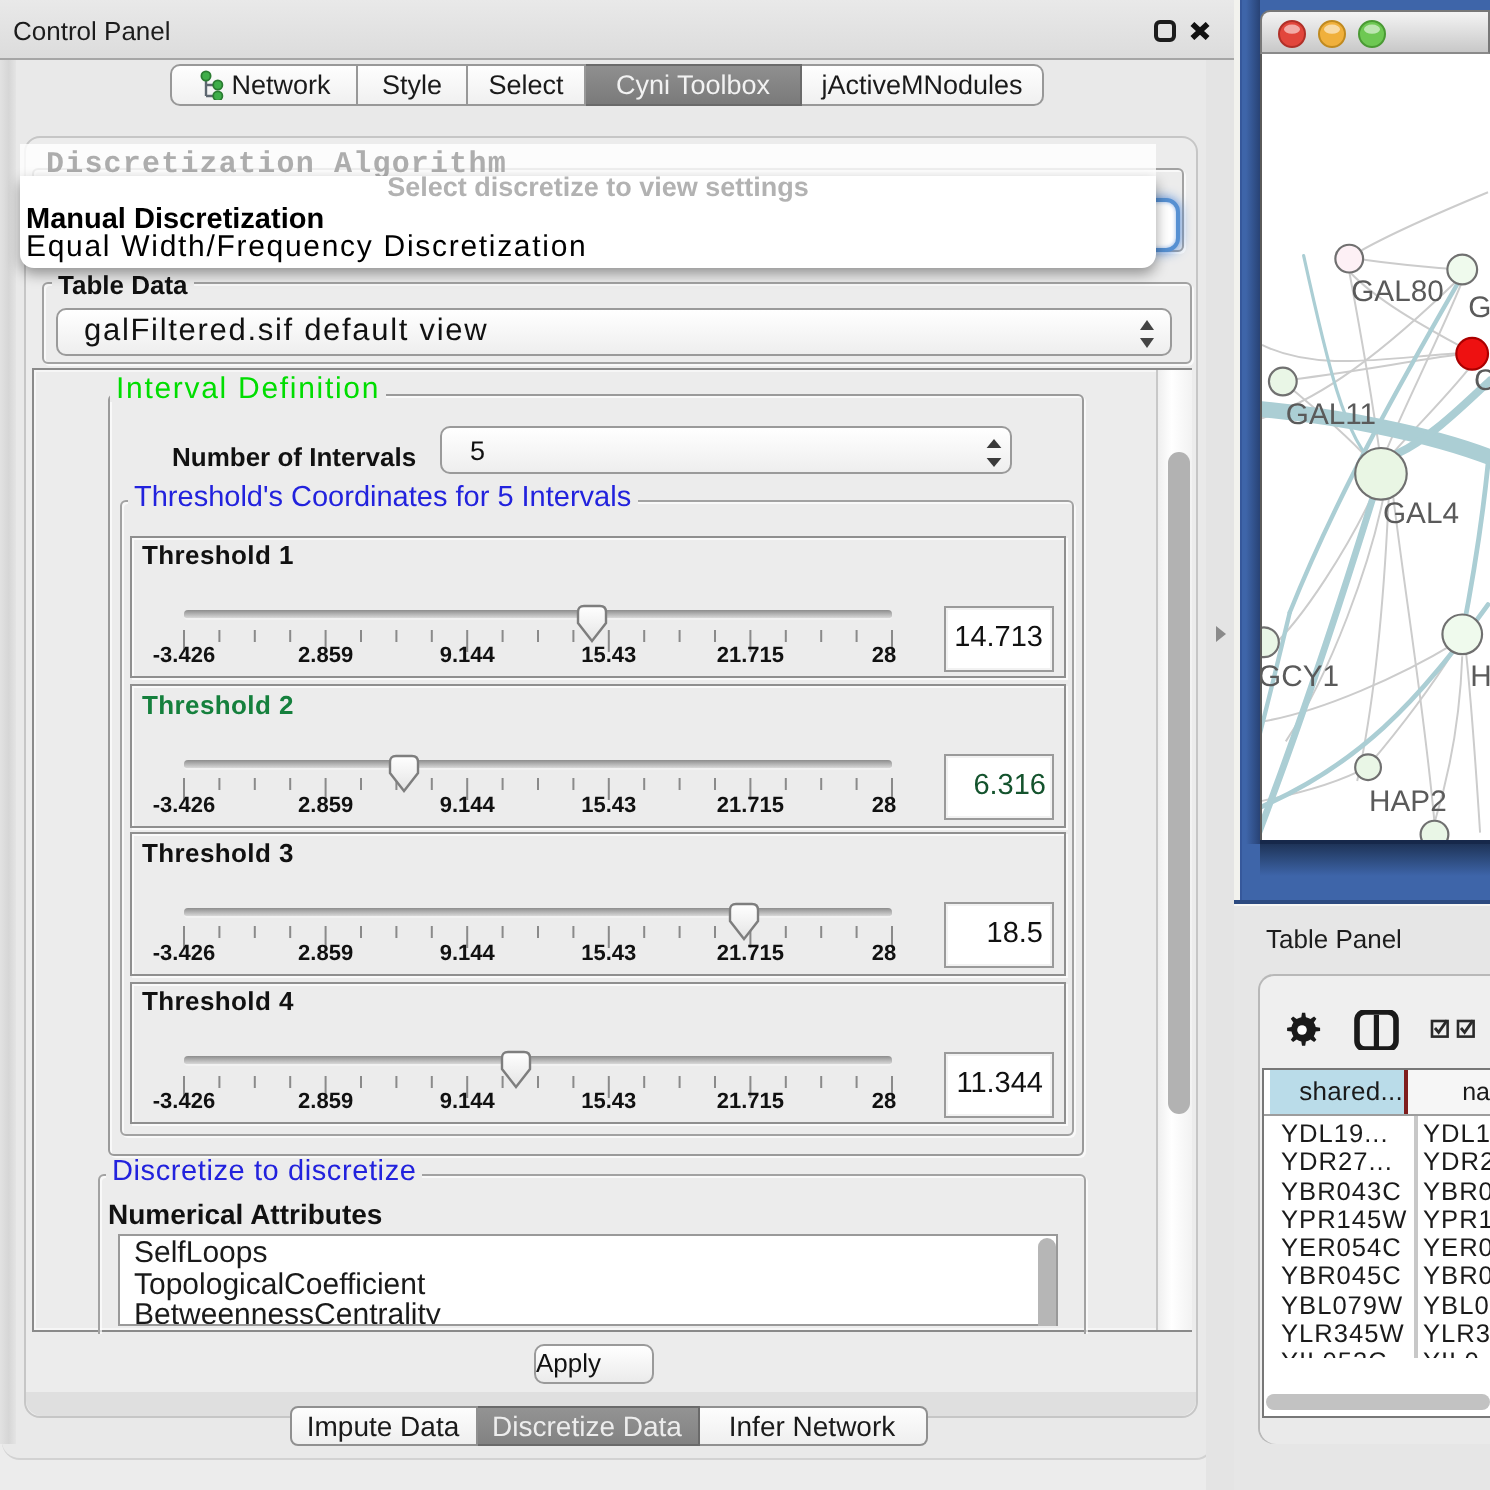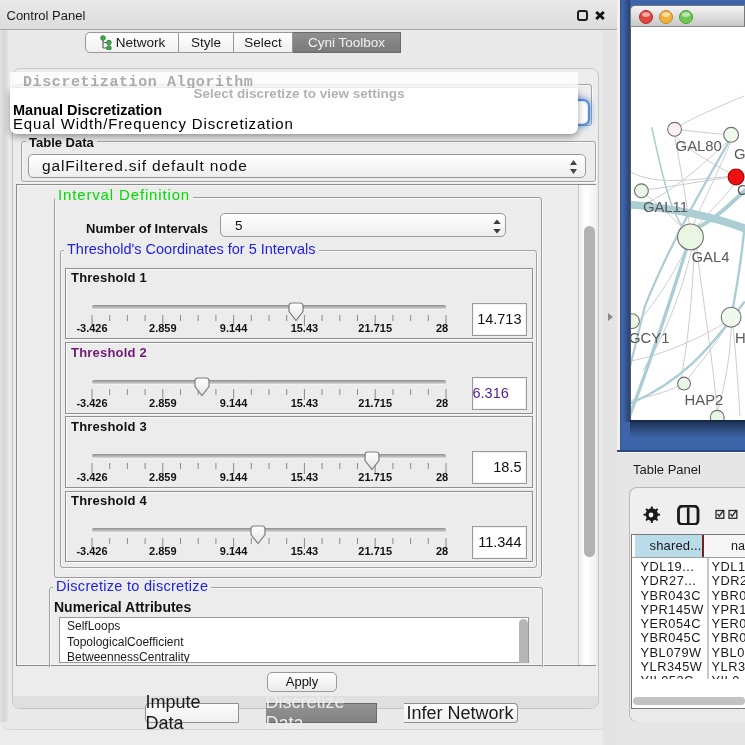--- a/index.html
+++ b/index.html
@@ -33,31 +33,32 @@
       <path d="M4 3.5 L4 13 M4 7.5 L9.8 7.5 M4 13 L9.8 13" stroke="#5d6670" stroke-width="1.2" fill="none"></path>
       <circle cx="4" cy="3" r="2.3" fill="#3fae49" stroke="#2a7c31" stroke-width="0.9"></circle>
       <circle cx="9.9" cy="7.5" r="2.3" fill="#3fae49" stroke="#2a7c31" stroke-width="0.9"></circle>
       <circle cx="9.9" cy="13" r="2.3" fill="#3fae49" stroke="#2a7c31" stroke-width="0.9"></circle>
     </svg>
     <span>Network</span>
   </div>
   <div style="width:55px;background:linear-gradient(#fefefe,#f0f0f0);border:1px solid #989898;border-left:none;display:flex;align-items:center;justify-content:center;">Style</div>
   <div style="width:59px;background:linear-gradient(#fefefe,#f0f0f0);border:1px solid #989898;border-left:none;display:flex;align-items:center;justify-content:center;text-align:center;">Select</div>
   <div style="width:108px;background:linear-gradient(#8f8f8f,#7a7a7a);border:1px solid #6a6a6a;border-left:none;color:#f2f2f2;display:flex;align-items:center;justify-content:center;">Cyni Toolbox</div>
+  <div style="width:121px;background:linear-gradient(#fefefe,#f0f0f0);border:1px solid #989898;border-left:none;border-radius:0 5px 5px 0;display:flex;align-items:center;justify-content:center;">jActiveMNodules</div>
 </div>
 
 <div class="grp" style="left:16px;top:84px;width:576px;height:42px;"></div>
 
 <div class="abs" style="left:571px;top:99px;width:19px;height:27px;border:2.5px solid #5690d2;border-radius:4px 7px 7px 4px;background:#fff;box-shadow:0 0 6px rgba(70,130,215,0.95), inset 0 0 2px rgba(70,130,215,0.6);"></div>
 
 <div class="grp" style="left:21px;top:141px;width:575px;height:41px;"></div>
 <div class="abs" style="left:26px;top:135px;font-size:13px;font-weight:bold;color:#111;background:#ececec;padding:0 3px;">Table Data</div>
 
 <div class="abs" style="left:28px;top:154px;width:558px;height:24px;background:linear-gradient(#ffffff,#eeeeee);border:1px solid #9a9a9a;border-radius:5px;">
-  <div class="abs" style="left:13px;top:1.5px;font-size:15.5px;letter-spacing:0.85px;color:#111;">galFiltered.sif default node</div>
+  <div class="abs" style="left:13px;top:1.5px;font-size:15.5px;letter-spacing:0.85px;color:#111;">galFiltered.sif default view</div>
   <svg class="abs" style="right:7px;top:4px;" width="9" height="16" viewBox="0 0 9 16">
     <path d="M4.5 1 L8 6 L1 6 Z" fill="#444"></path>
       <path d="M4.5 15 L8 10 L1 10 Z" fill="#444"></path>
   </svg>
 </div>
 
 <div class="abs" style="left:16px;top:184px;width:580px;height:482px;border:1px solid #8a8a8a;background:#ececec;box-shadow:inset 1px 1px 0 #f6f6f6, inset -1px -1px 0 #f6f6f6;"></div>
 
 <div class="abs" style="left:578px;top:185px;width:18px;height:480px;background:linear-gradient(90deg,#efefef,#ffffff 40%,#f2f2f2);border-left:1px solid #c8c8c8;"></div>
 <div class="abs" style="left:583.5px;top:226px;width:11px;height:331px;background:#b2b2b2;border-radius:5.5px;"></div>
@@ -114,21 +115,21 @@
         <linearGradient id="th1" x1="0" y1="0" x2="0" y2="1">
           <stop offset="0" stop-color="#ffffff"></stop>
           <stop offset="1" stop-color="#e4e4e4"></stop>
         </linearGradient>
       </defs>
       <path d="M1 4 Q1 1 4 1 L12 1 Q15 1 15 4 L15 9.5 L8 18.5 L1 9.5 Z" fill="url(#th1)" stroke="#7e7e7e" stroke-width="1.2"></path>
     </svg>
     <div class="abs" style="left:405.5px;top:34px;width:55.5px;height:33px;background:#fff;border:1px solid #9a9a9a;box-shadow:inset 0 0 0 1px #f2f2f2;font-size:14.5px;color:#111;text-align:right;line-height:31px;padding-right:4.5px;">14.713</div>
   </div>
 <div class="abs" style="left:65px;top:342.0px;width:467.5px;height:71.5px;border:1px solid #8f8f8f;box-shadow:inset 1px 1px 0 #fafafa, 1px 1px 0 #fafafa;">
-    <div class="abs" style="left:5px;top:1.5px;font-size:13px;letter-spacing:0.2px;font-weight:bold;color:#701a75;">Threshold 2</div>
+    <div class="abs" style="left:5px;top:1.5px;font-size:13px;letter-spacing:0.2px;font-weight:bold;color:#15803d;">Threshold 2</div>
     <div class="abs" style="left:26px;top:36.5px;width:354px;height:5px;background:linear-gradient(#8d8d8d,#d8d8d8);border-radius:2px;border-bottom:1px solid #f2f2f2;"></div>
     <svg class="abs" style="left:0;top:0;" width="473" height="71" viewBox="0 0 473 71">
       <line x1="26.0" y1="46" x2="26.0" y2="57" stroke="#8a8a8a" stroke-width="1"></line>
       <line x1="43.7" y1="46" x2="43.7" y2="52" stroke="#8a8a8a" stroke-width="1"></line>
       <line x1="61.4" y1="46" x2="61.4" y2="52" stroke="#8a8a8a" stroke-width="1"></line>
       <line x1="79.1" y1="46" x2="79.1" y2="52" stroke="#8a8a8a" stroke-width="1"></line>
       <line x1="96.8" y1="46" x2="96.8" y2="57" stroke="#8a8a8a" stroke-width="1"></line>
       <line x1="114.5" y1="46" x2="114.5" y2="52" stroke="#8a8a8a" stroke-width="1"></line>
       <line x1="132.2" y1="46" x2="132.2" y2="52" stroke="#8a8a8a" stroke-width="1"></line>
       <line x1="149.9" y1="46" x2="149.9" y2="52" stroke="#8a8a8a" stroke-width="1"></line>
@@ -154,21 +155,21 @@
     <div class="abs" style="left:336.0px;top:53.5px;width:80px;text-align:center;font-size:11px;font-weight:bold;color:#111;">28</div>
     <svg class="abs" style="left:127.7px;top:33.5px;" width="16" height="20" viewBox="0 0 16 20">
       <defs>
         <linearGradient id="th2" x1="0" y1="0" x2="0" y2="1">
           <stop offset="0" stop-color="#ffffff"></stop>
           <stop offset="1" stop-color="#e4e4e4"></stop>
         </linearGradient>
       </defs>
       <path d="M1 4 Q1 1 4 1 L12 1 Q15 1 15 4 L15 9.5 L8 18.5 L1 9.5 Z" fill="url(#th2)" stroke="#7e7e7e" stroke-width="1.2"></path>
     </svg>
-    <div class="abs" style="left:405.5px;top:34px;width:55.5px;height:33px;background:#fff;border:1px solid #9a9a9a;box-shadow:inset 0 0 0 1px #f2f2f2;font-size:14.5px;color:#4c1d95;text-align:left;line-height:31px;padding-right:3px;">6.316</div>
+    <div class="abs" style="left:405.5px;top:34px;width:55.5px;height:33px;background:#fff;border:1px solid #9a9a9a;box-shadow:inset 0 0 0 1px #f2f2f2;font-size:14.5px;color:#14532d;text-align:right;line-height:31px;padding-right:3px;">6.316</div>
   </div>
 <div class="abs" style="left:65px;top:416.3px;width:467.5px;height:71.5px;border:1px solid #8f8f8f;box-shadow:inset 1px 1px 0 #fafafa, 1px 1px 0 #fafafa;">
     <div class="abs" style="left:5px;top:1.5px;font-size:13px;letter-spacing:0.2px;font-weight:bold;color:#111;">Threshold 3</div>
     <div class="abs" style="left:26px;top:36.5px;width:354px;height:5px;background:linear-gradient(#8d8d8d,#d8d8d8);border-radius:2px;border-bottom:1px solid #f2f2f2;"></div>
     <svg class="abs" style="left:0;top:0;" width="473" height="71" viewBox="0 0 473 71">
       <line x1="26.0" y1="46" x2="26.0" y2="57" stroke="#8a8a8a" stroke-width="1"></line>
       <line x1="43.7" y1="46" x2="43.7" y2="52" stroke="#8a8a8a" stroke-width="1"></line>
       <line x1="61.4" y1="46" x2="61.4" y2="52" stroke="#8a8a8a" stroke-width="1"></line>
       <line x1="79.1" y1="46" x2="79.1" y2="52" stroke="#8a8a8a" stroke-width="1"></line>
       <line x1="96.8" y1="46" x2="96.8" y2="57" stroke="#8a8a8a" stroke-width="1"></line>
@@ -247,29 +248,29 @@
       </defs>
       <path d="M1 4 Q1 1 4 1 L12 1 Q15 1 15 4 L15 9.5 L8 18.5 L1 9.5 Z" fill="url(#th4)" stroke="#7e7e7e" stroke-width="1.2"></path>
     </svg>
     <div class="abs" style="left:405.5px;top:34px;width:55.5px;height:33px;background:#fff;border:1px solid #9a9a9a;box-shadow:inset 0 0 0 1px #f2f2f2;font-size:14.5px;color:#111;text-align:right;line-height:31px;padding-right:4.5px;">11.344</div>
   </div>
 
 <div class="grp" style="left:49px;top:587px;width:494px;height:90px;"></div>
 <div class="grptitle" style="left:53px;top:580px;font-size:14.5px;letter-spacing:0.3px;color:#2222dd;">Discretize to discretize</div>
 <div class="abs" style="left:54px;top:599px;font-size:14px;font-weight:bold;color:#111;">Numerical Attributes</div>
 <div class="abs" style="left:59px;top:617px;width:470px;height:46px;background:#ffffff;border:1px solid #999;overflow:hidden;">
-  <div style="font-size:12px;color:#1a1a1a;padding:1px 0 0 7px;line-height:15.5px;">SelfLoops<br>TopologicalCoefficient<br>BetweennessCentrality</div>
+  <div style="font-size:15px;color:#1a1a1a;padding:1px 0 0 7px;line-height:15.5px;">SelfLoops<br>TopologicalCoefficient<br>BetweennessCentrality</div>
 </div>
 <div class="abs" style="left:519px;top:619px;width:9px;height:44px;background:#b6b6b6;border-radius:5px 5px 0 0;"></div>
 
 <div class="abs" style="left:17px;top:667px;width:578px;height:29px;background:#ececec;"></div>
 
-<div class="abs" style="left:267px;top:672px;width:70px;height:20px;background:linear-gradient(#ffffff,#ebebeb);border:1px solid #9a9a9a;border-radius:5px;font-size:13px;color:#111;text-align:center;line-height:18px;">Apply</div>
-
-<div class="abs" style="left:144.5px;top:703px;height:20px;display:flex;font-size:18px;color:#1a1a1a;gap:27px;">
+<div class="abs" style="left:267px;top:672px;width:60px;height:20px;background:linear-gradient(#ffffff,#ebebeb);border:1px solid #9a9a9a;border-radius:5px;font-size:13px;color:#111;line-height:18px;">Apply</div>
+
+<div class="abs" style="left:144.5px;top:703px;height:20px;display:flex;font-size:14px;color:#1a1a1a;">
   <div style="width:94px;background:linear-gradient(#fdfdfd,#efefef);border:1px solid #909090;border-radius:4px 0 0 4px;display:flex;align-items:center;justify-content:center;">Impute Data</div>
   <div style="width:111px;background:linear-gradient(#939393,#828282);border:1px solid #6a6a6a;border-left:none;color:#ededed;display:flex;align-items:center;justify-content:center;">Discretize Data</div>
   <div style="width:114px;background:linear-gradient(#fdfdfd,#efefef);border:1px solid #909090;border-left:none;border-radius:0 4px 4px 0;display:flex;align-items:center;justify-content:center;">Infer Network</div>
 </div>
 
 <div class="abs" style="left:10px;top:72px;width:568px;height:16px;background:rgba(255,255,255,0.82);"></div>
 <div class="abs" style="left:20px;top:74px;font-size:15px;font-weight:bold;letter-spacing:0.6px;color:#adadad;padding:0 3px;font-family:Liberation Mono, monospace;">Discretization Algorithm</div>
 <div class="abs" style="left:10px;top:88px;width:568px;height:46px;background:#ffffff;border-radius:0 0 7px 7px;box-shadow:0 3px 7px rgba(0,0,0,0.38);"></div>
 <div class="abs" style="left:10px;top:86px;width:578px;text-align:center;font-size:13.5px;font-weight:bold;color:#b2b2b2;">Select discretize to view settings</div>
 <div class="abs" style="left:13px;top:102px;font-size:14.5px;font-weight:bold;color:#000;">Manual Discretization</div>

